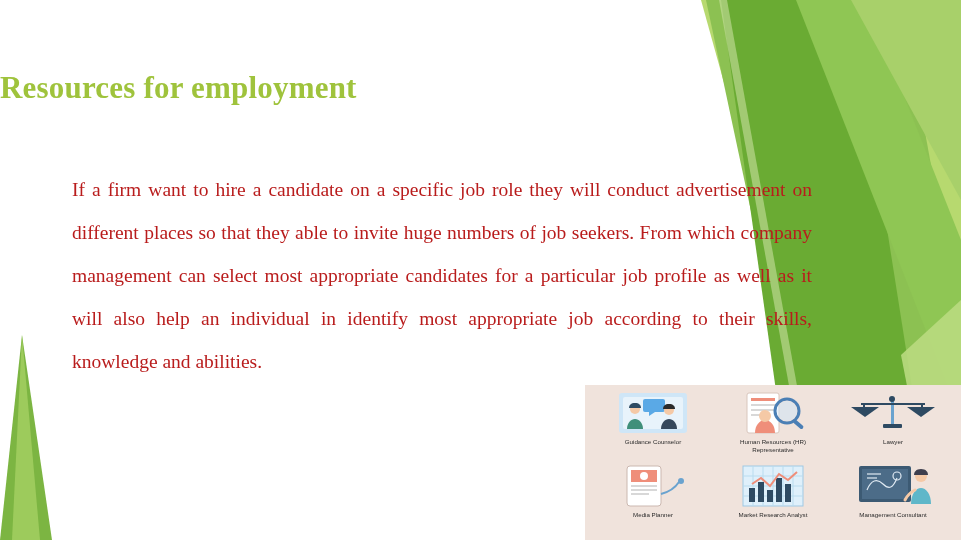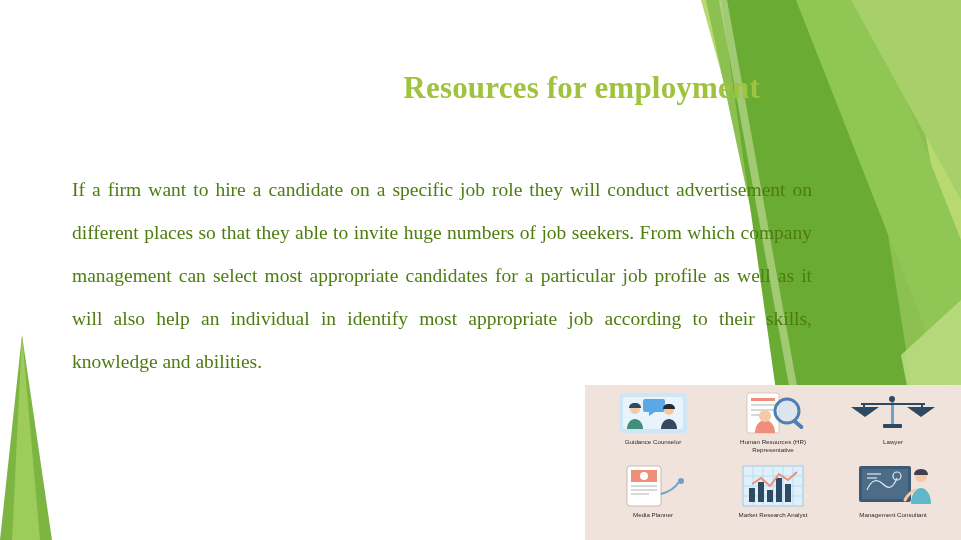--- a/index.html
+++ b/index.html
@@ -42,38 +42,38 @@
     overflow: hidden;
     pointer-events: none;
   }
 
   
   .title {
     position: absolute;
     left: 0;
     top: 70px;
     width: 760px;
-    text-align: right;
+    text-align: left;
     font-family: "Liberation Serif", serif;
     font-weight: bold;
     font-size: 31px;
     color: #9fc33c;
     letter-spacing: 0.2px;
   }
 
   
   .body-text {
     position: absolute;
     left: 72px;
     top: 168px;
     width: 740px;
     font-family: "Liberation Serif", serif;
     font-size: 19.5px;
     line-height: 43px;
-    color: #4d7c0f;
+    color: #b91c1c;
     text-align: justify;
     text-justify: inter-word;
   }
 
   
   .img-card {
     position: absolute;
     left: 585px;
     top: 385px;
     width: 376px;

